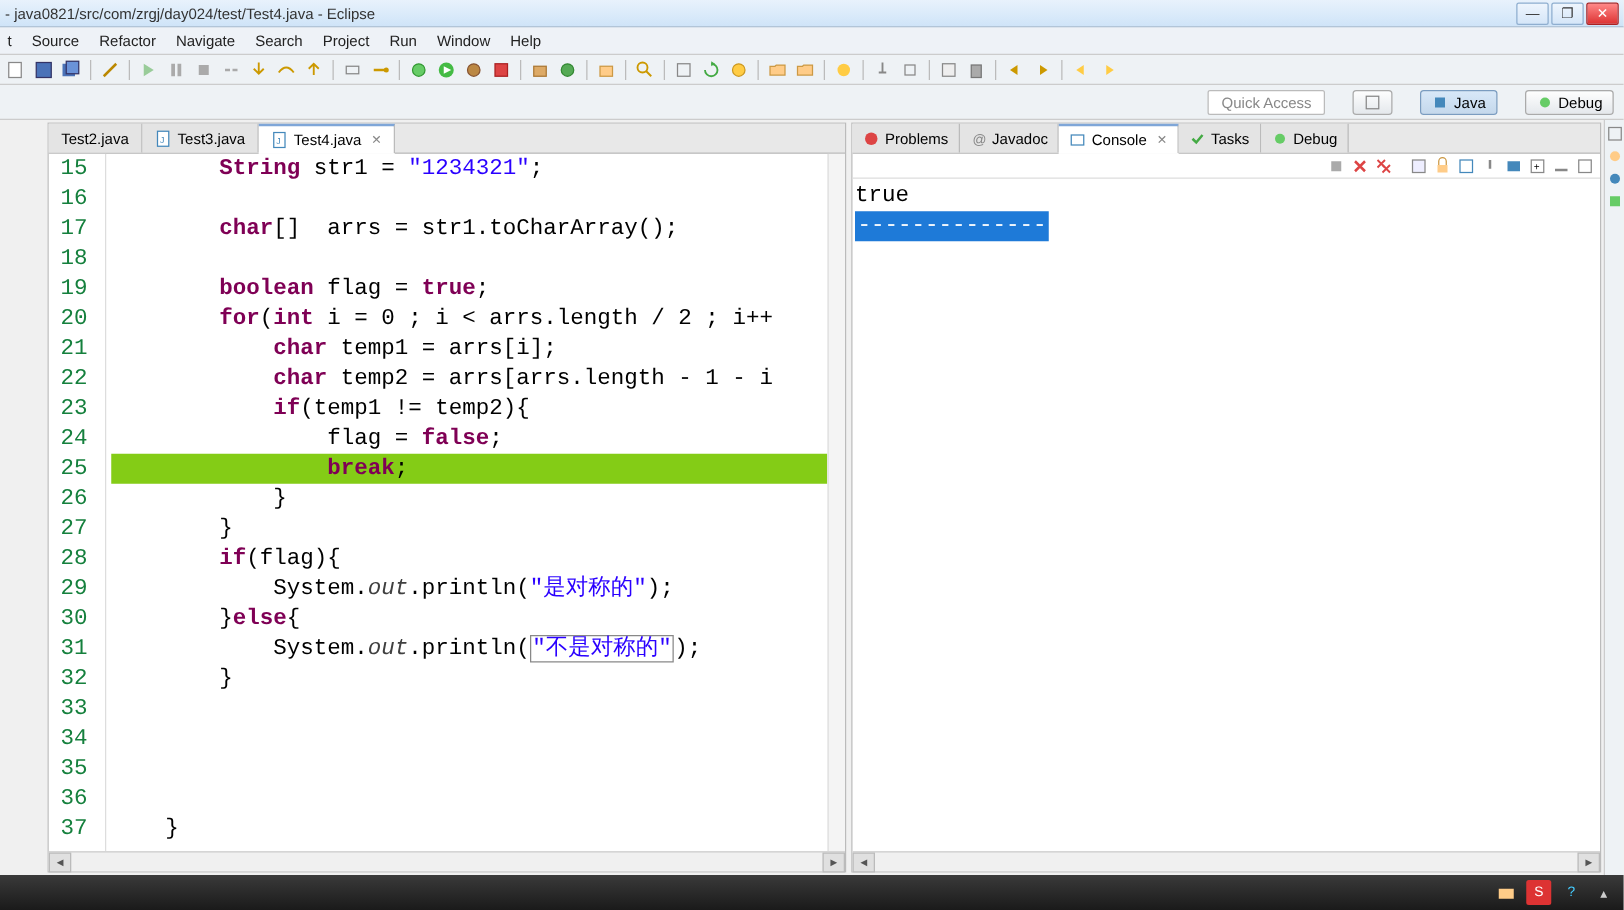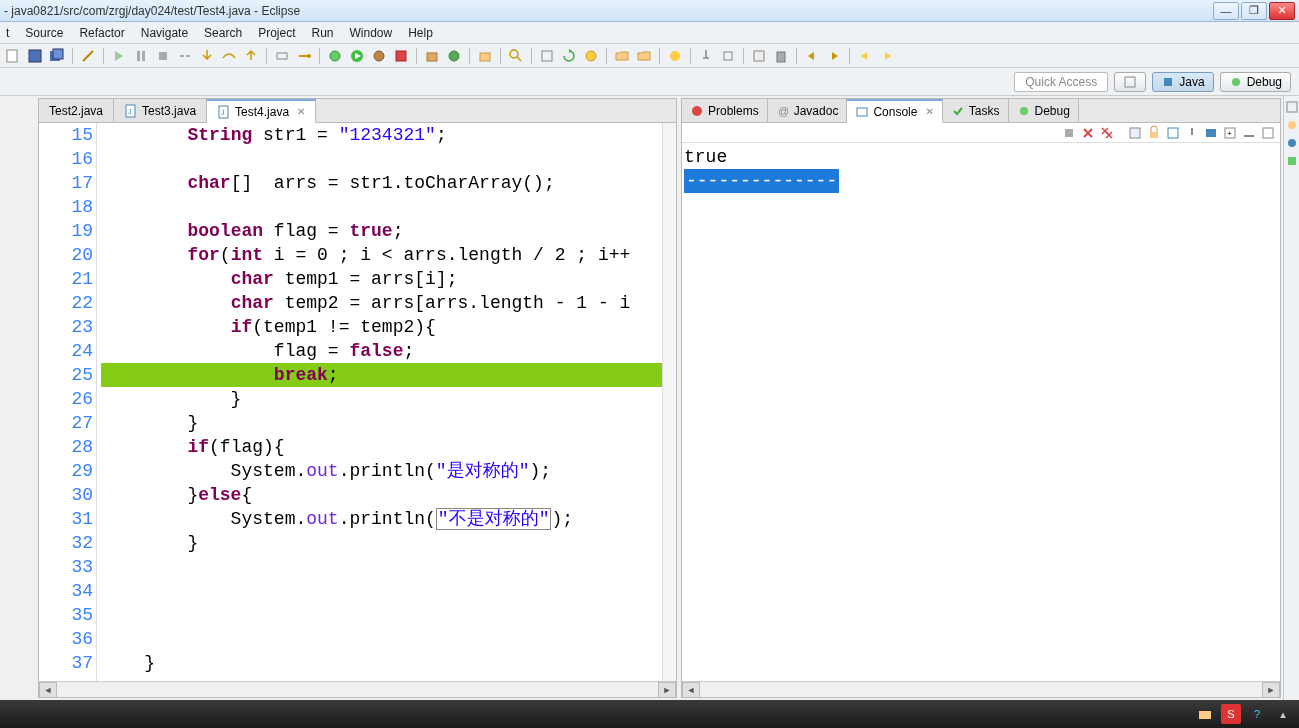--- a/index.html
+++ b/index.html
@@ -56,21 +56,21 @@
   border-radius: 2px;
 }
 .tb-sep { width: 1px; height: 16px; background: #bbb; margin: 0 2px; }
 .perspective-bar {
   background: #eef2f5;
   height: 28px;
   display: flex;
   align-items: center;
   justify-content: flex-end;
   padding: 0 8px;
-  gap: 6px;
+  gap: 22px;
   border-bottom: 1px solid #ccc;
 }
 .quick-access {
   border: 1px solid #bbb;
   background: #fff;
   padding: 2px 10px;
   color: #888;
   border-radius: 2px;
 }
 .persp-btn {
@@ -118,39 +118,39 @@
 .tab-close { color: #888; font-size: 10px; margin-left: 4px; }
 .code-area {
   flex: 1;
   display: flex;
   font-family: Consolas, "Courier New", monospace;
   font-size: 18px;
   overflow: hidden;
   position: relative;
 }
 .gutter {
-  width: 58px;
+  width: 46px;
   background: #fff;
   border-right: 1px solid #ddd;
   text-align: right;
-  padding-right: 3px;
-  color: #3b82f6;
+  padding-right: 14px;
+  color: #15803d;
   line-height: 24px;
 }
 .code {
   flex: 1;
   white-space: pre;
   line-height: 24px;
   padding-left: 4px;
   overflow: hidden;
   color: #000;
 }
 .code .kw { color: #7f0055; font-weight: bold; }
 .code .str { color: #2a00ff; }
-.code .it { color: #6d28d9; }
+.code .it { font-style: italic; color: #404040; }
 .code .box { border: 1px solid #888; padding: 0 1px; }
 .code-line { height: 24px; }
 .code-line.hl { background: #84cc16; }
 .editor-right-strip {
   width: 14px; background: #f4f4f4; border-left: 1px solid #ddd;
 }
 .hscroll {
   height: 16px; background: #f0f0f0; border-top: 1px solid #ccc;
   position: relative;
 }

